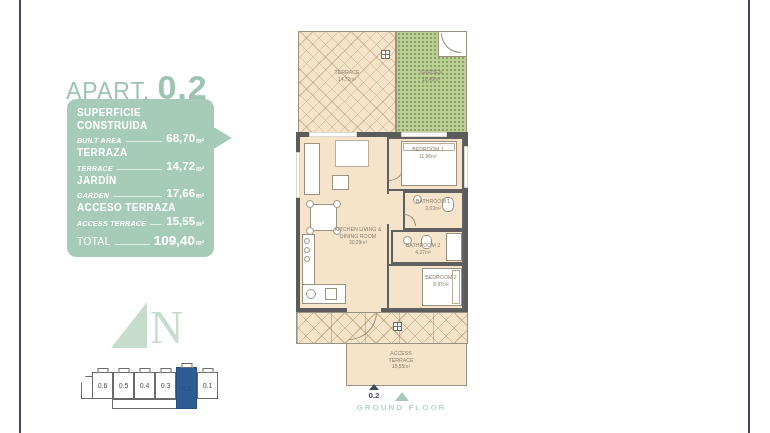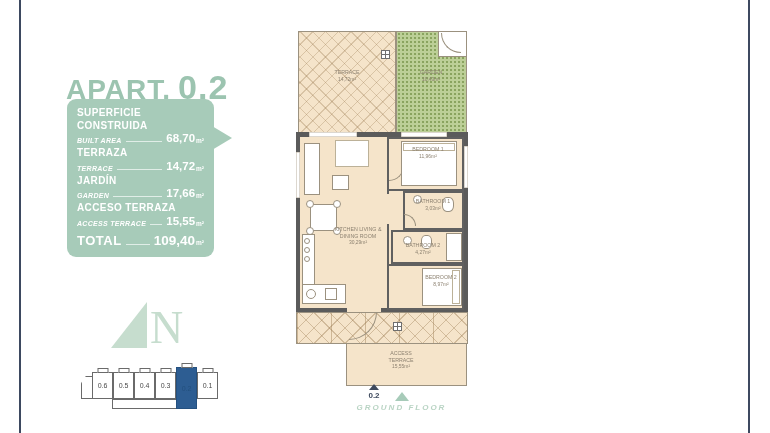--- a/index.html
+++ b/index.html
@@ -6,34 +6,34 @@
   body { font-family:"Liberation Sans", sans-serif; background:#ffffff; }
   .page { position:relative; width:770px; height:433px; background:#fff; overflow:hidden; }
 
   
   .side-line { position:absolute; top:0; width:2px; height:433px; background:#3d4960; }
   .side-line.left { left:19px; }
   .side-line.right { left:748px; }
 
   
   .title { position:absolute; left:66px; top:68px; display:flex; align-items:baseline; gap:7px; color:#9cc4b0; }
-  .title .t-word { font-size:28px; font-weight:bold; letter-spacing:1px; }
+  .title .t-word { font-size:23px; font-weight:normal; letter-spacing:1px; }
   .title .t-num  { font-size:34px; font-weight:bold; letter-spacing:1px; }
 
   
   .info-box { position:absolute; left:67px; top:99px; width:147px; background:#a7cbb9;
               border-radius:9px; padding:8px 10px 9px; color:#fff; }
   .ib-es { font-size:10px; font-weight:bold; letter-spacing:.4px; line-height:1.25; }
   .ib-line { display:flex; align-items:flex-end; margin-bottom:3px; }
   .ib-en { font-size:7px; font-weight:bold; font-style:italic; letter-spacing:.3px; white-space:nowrap; }
   .ib-leader { flex:1; border-bottom:1px solid rgba(255,255,255,.65); margin:0 4px 2px; }
   .ib-val { font-size:11.5px; font-weight:bold; white-space:nowrap; }
   .ib-unit { font-size:6.5px; font-weight:bold; margin-left:1px; }
   .ib-total { display:flex; align-items:baseline; margin-top:6px; }
-  .ib-total .ib-tlabel { font-size:13px; font-weight:bold; letter-spacing:.5px; }
+  .ib-total .ib-tlabel { font-size:10px; font-weight:normal; letter-spacing:.5px; }
   .ib-total .ib-val { font-size:13.5px; }
   .info-arrow { position:absolute; left:212px; top:126px; width:0; height:0;
                 border-top:12px solid transparent; border-bottom:12px solid transparent;
                 border-left:20px solid #a7cbb9; }
 
   
   .compass { position:absolute; left:103px; top:298px; width:100px; height:54px; }
 
   
   .keyplan { position:absolute; left:80px; top:362px; width:140px; height:52px; }
@@ -100,21 +100,21 @@
   .entry-tri { left:74px; top:356px; width:0; height:0; border-left:5px solid transparent;
                border-right:5px solid transparent; border-bottom:6px solid #3e4a5e; }
   .entry-num { left:66px; top:363px; width:26px; text-align:center; font-size:8px;
                font-weight:bold; color:#3e4a5e; }
 
   
   .footer { position:absolute; left:330px; top:392px; width:143px; text-align:center; }
   .f-tri { width:0; height:0; margin:0 auto 2px; border-left:7px solid transparent;
            border-right:7px solid transparent; border-bottom:9px solid #a7cbb9; }
   .f-es { font-size:11px; font-weight:bold; letter-spacing:3px; color:#9fc6b2; }
-  .f-en { font-size:8px; font-weight:bold; font-style:italic; letter-spacing:2px; color:#b9d4c4; margin-top:1px; }
+  .f-en { font-size:8px; font-weight:bold; letter-spacing:2px; color:#b9d4c4; margin-top:1px; }
 </style>
 </head>
 <body>
 
 <div class="page">
 
   <div class="side-line left"></div>
   <div class="side-line right"></div>
 
   <div class="title">

